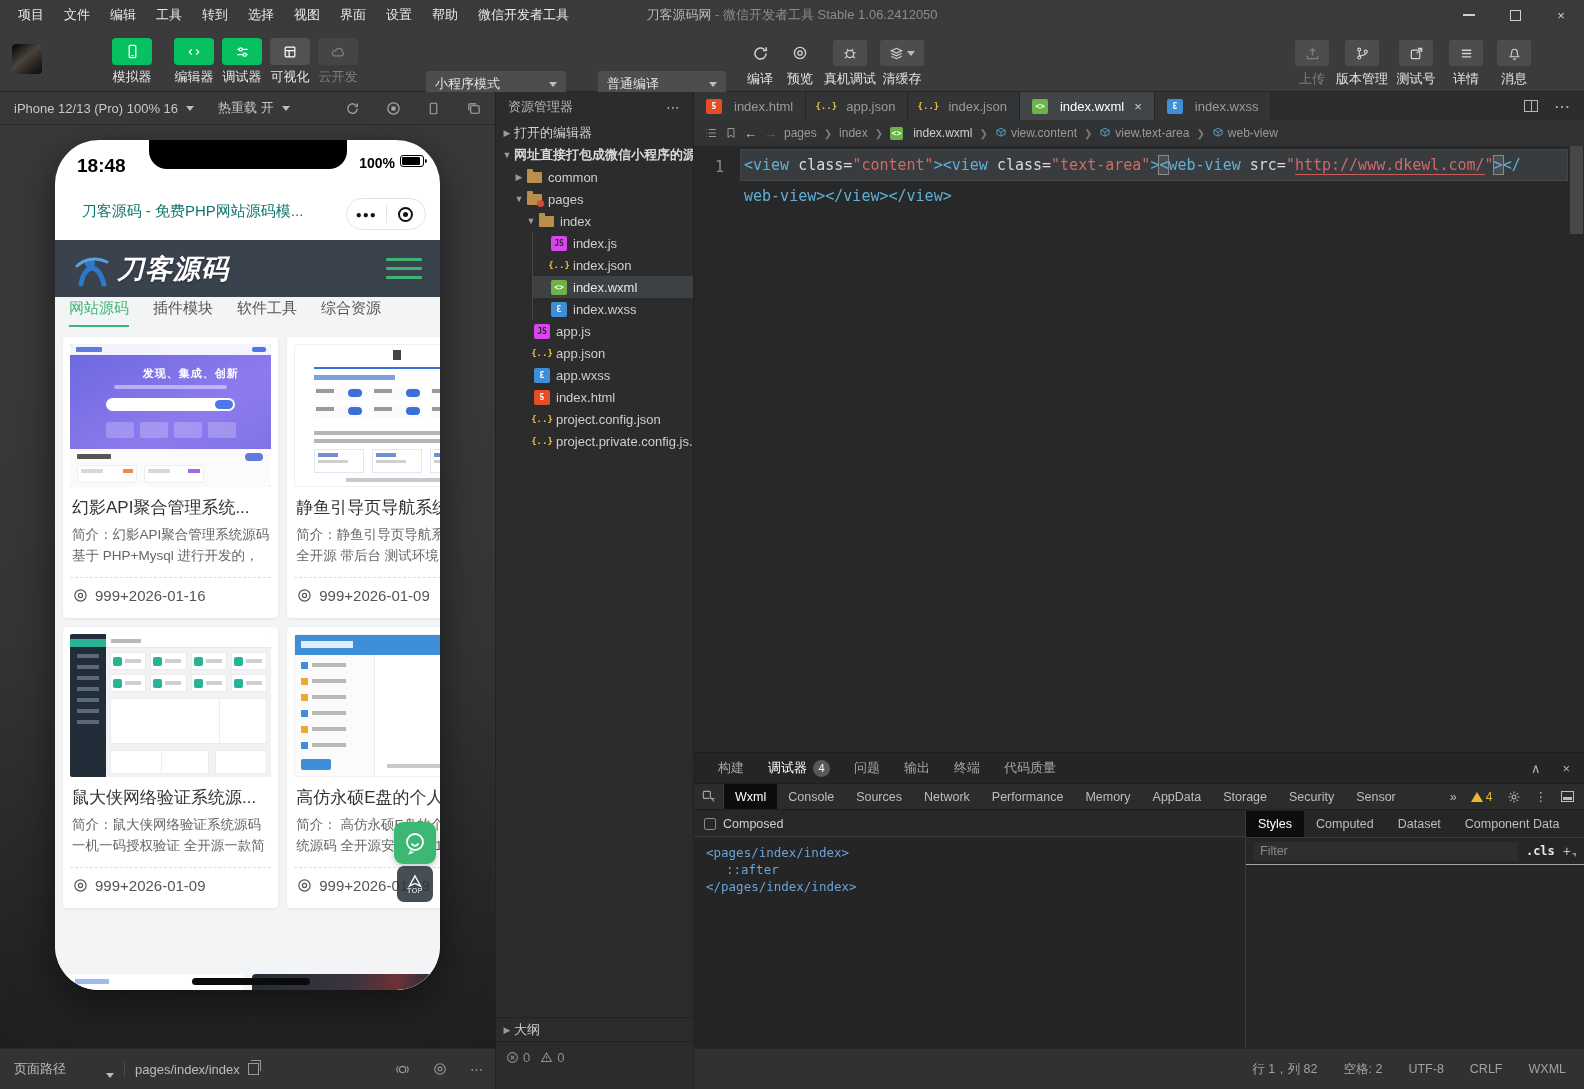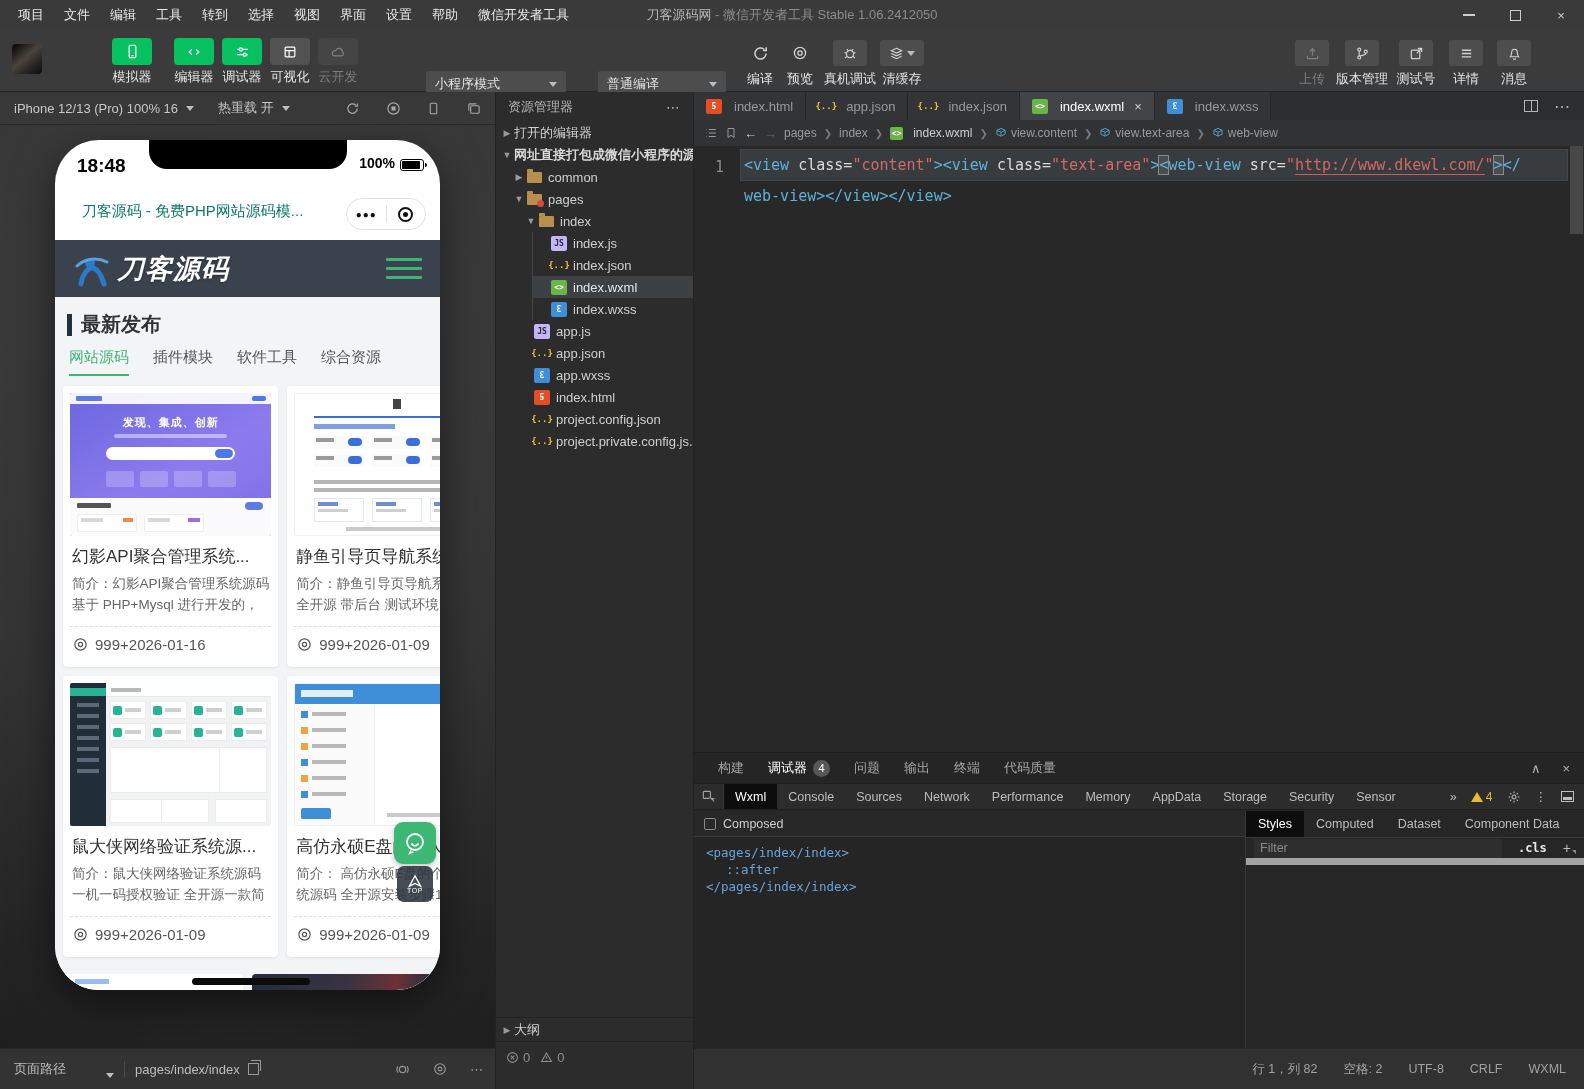--- a/index.html
+++ b/index.html
@@ -48,21 +48,21 @@
   .simbar{position:absolute;left:0;top:0;width:495px;height:33px;background:#383838;border-bottom:1px solid #2a2a2a;display:flex;align-items:center;font-size:13px;color:#c8c8c8;}
   .simbar .dev{display:flex;align-items:center;padding-left:14px;}
   .simbar .hot{display:flex;align-items:center;margin-left:24px;}
   .sim-icons{position:absolute;right:14px;top:0;height:33px;display:flex;align-items:center;gap:26px;color:#a8a8a8;}
   .stage{position:absolute;left:0;top:33px;width:495px;height:923px;overflow:hidden;
     background:radial-gradient(140% 90% at 50% 18%, #424242 0%, #343434 55%, #1d1d1d 100%);}
   .phone{position:absolute;left:55px;top:15px;width:385px;height:850px;background:#fff;border-radius:44px;overflow:hidden;box-shadow:0 12px 44px rgba(0,0,0,.55);}
   .notch{position:absolute;left:50%;top:0;transform:translateX(-50%);width:198px;height:29px;background:#000;border-radius:0 0 18px 18px;}
   .p-status{position:absolute;left:0;top:0;width:100%;height:48px;color:#000;}
   .p-time{position:absolute;left:22px;top:15px;font-size:19px;font-weight:bold;}
-  .p-batt{position:absolute;right:16px;top:15px;display:flex;align-items:flex-end;gap:5px;font-size:14px;font-weight:bold;}
+  .p-batt{position:absolute;right:16px;top:15px;display:flex;align-items:flex-start;gap:5px;font-size:14px;font-weight:bold;}
   .batt{width:24px;height:12px;border:1.5px solid #000;border-radius:3px;position:relative;}
   .batt::before{content:"";position:absolute;left:1px;top:1px;bottom:1px;width:18px;background:#000;border-radius:1px;}
   .batt::after{content:"";position:absolute;right:-4px;top:3px;width:2px;height:4px;background:#000;border-radius:0 2px 2px 0;}
   .p-nav{position:absolute;left:0;top:48px;width:100%;height:52px;background:#fff;}
   .p-nav-title{position:absolute;left:0;right:110px;top:14px;text-align:center;font-size:15px;color:#0f766e;white-space:nowrap;}
   .capsule{position:absolute;right:14px;top:10px;width:80px;height:32px;border:1px solid #e3e3e3;border-radius:16px;background:#fff;display:flex;align-items:center;}
   .cap-dots{flex:1;text-align:center;color:#111;font-size:10px;letter-spacing:1px;}
   .cap-sep{width:1px;height:18px;background:#e3e3e3;}
   .cap-target{flex:1;display:flex;align-items:center;justify-content:center;}
   .cap-ring{width:15px;height:15px;border:2px solid #111;border-radius:50%;display:flex;align-items:center;justify-content:center;}
@@ -75,21 +75,21 @@
   .burger span{width:36px;height:3px;background:#3eb575;border-radius:1px;}
   .p-content{position:absolute;left:0;top:157px;width:100%;height:693px;background:#f3f4f6;overflow:hidden;}
   .sec-title{display:flex;align-items:center;gap:9px;margin:14px 0 10px 12px;}
   .sec-bar{width:5px;height:22px;background:#25303e;}
   .sec-text{font-size:20px;font-weight:bold;color:#333;}
   .p-tabs{display:flex;gap:24px;margin:2px 0 10px 14px;font-size:15px;color:#555;}
   .p-tab{padding-bottom:7px;}
   .p-tab.active{color:#3eb575;border-bottom:2px solid #3eb575;}
   .cards{display:grid;grid-template-columns:1fr 1fr;gap:9px;padding:0 8px;}
   .card{background:#fff;border-radius:4px;box-shadow:0 1px 3px rgba(0,0,0,.08);padding:7px 7px 0;height:281px;position:relative;}
-  .thumb{height:143px;border-radius:2px;overflow:hidden;position:relative;}
+  .thumb{height:143px;border-radius:2px;overflow:hidden;position:relative;padding-left:20px;}
   .card-title{font-size:17px;color:#333;font-weight:500;margin:9px 2px 6px;white-space:nowrap;overflow:hidden;}
   .card-desc{font-size:13.5px;color:#666;line-height:1.55;margin:0 2px;white-space:nowrap;overflow:hidden;}
   .card-div{border-top:1px dashed #ddd;margin:10px 0 0;}
   .card-foot{display:flex;align-items:center;padding:9px 2px;font-size:15px;color:#555;}
   .views{display:flex;align-items:center;gap:6px;}
   
   .t1{background:linear-gradient(150deg,#6b67de 0%,#8d7bee 55%,#7a6fe4 100%);}
   .t1-nav{position:absolute;left:0;top:0;width:100%;height:11px;background:rgba(255,255,255,.92);}
   .t1-nav::before{content:"";position:absolute;left:6px;top:3px;width:26px;height:5px;background:#5f7ae0;border-radius:1px;}
   .t1-nav::after{content:"";position:absolute;right:5px;top:3px;width:14px;height:5px;background:#4f77e8;border-radius:2px;}
@@ -171,21 +171,21 @@
   .exp-dots{color:#b5b5b5;font-size:14px;letter-spacing:1px;}
   .tree{font-size:13px;color:#cfcfcf;}
   .trow{height:22px;display:flex;align-items:center;white-space:nowrap;overflow:hidden;}
   .trow.sel{background:#3d4144;color:#e6e6e6;}
   .trow.hdr{color:#d8d8d8;font-weight:bold;}
   .tcaret{width:14px;text-align:center;color:#9a9a9a;font-size:9px;flex:none;}
   .fi{width:16px;height:15px;flex:none;margin-right:6px;display:flex;align-items:center;justify-content:center;font-size:8px;font-weight:bold;border-radius:2px;font-family:"DejaVu Sans Mono",monospace;}
   .fi-folder{width:15px;height:11px;background:#b98f4e;border-radius:1px;position:relative;}
   .fi-folder::before{content:"";position:absolute;left:0;top:-3px;width:6px;height:3px;background:#b98f4e;border-radius:1px 1px 0 0;}
   .fi-folder.red::after{content:"";position:absolute;right:-2px;bottom:-2px;width:7px;height:7px;background:#d24b3e;border-radius:50%;}
-  .fi-js{background:#c4b5fd;color:#2b2b2b;}
+  .fi-js{background:#d946ef;color:#2b2b2b;}
   .fi-json{color:#e8c33f;font-size:9px;}
   .fi-wxml{background:#6cb44a;color:#fff;}
   .fi-wxss{background:#3f8fd8;color:#fff;transform:none;}
   .fi-html{background:#e44d26;color:#fff;}
   .indent-guide{border-left:1px solid #454545;}
   .exp-outline{position:absolute;left:0;bottom:48px;width:100%;height:24px;border-top:1px solid #232323;display:flex;align-items:center;font-size:13px;color:#cfcfcf;}
   .exp-problems{position:absolute;left:0;bottom:0;width:100%;height:48px;border-top:1px solid #232323;display:flex;align-items:flex-start;padding:8px 0 0 10px;gap:10px;font-size:13px;color:#8f8f8f;}
   .prob{display:flex;align-items:center;gap:4px;}
   
   .tabbar{position:absolute;left:0;top:0;width:890px;height:28px;background:#2b2d2e;display:flex;}
@@ -236,21 +236,21 @@
   .chk{width:12px;height:12px;border:1px solid #8a8a8a;border-radius:2px;background:transparent;}
   .wtree{font-family:"DejaVu Sans Mono",monospace;font-size:12.5px;padding:7px 0 0 12px;line-height:17px;color:#6aa3d8;}
   .wtree .shadow{color:#e8e8e8;font-weight:bold;}
   .wtree .wcaret{color:#9a9a9a;font-size:9px;margin-right:3px;}
   .wtree .l1{padding-left:10px;}
   .wtree .l2{padding-left:20px;}
   .styles-pane{flex:1;background:#262626;}
   .stabs{height:27px;display:flex;align-items:stretch;border-bottom:1px solid #3a3a3a;font-size:12.5px;color:#bdbdbd;}
   .stab{padding:0 12px;display:flex;align-items:center;}
   .stab.active{background:#0d0d0d;color:#fff;}
-  .filter-row{height:27px;display:flex;align-items:center;border-bottom:7px solid #a3a3a3;padding:0 8px;gap:16px;}
+  .filter-row{height:27px;display:flex;align-items:center;border-bottom:1px solid #a3a3a3;padding:0 8px;gap:8px;}
   .filter-input{flex:1;background:#2e2e2e;border:none;outline:none;color:#ccc;font-size:12.5px;height:19px;padding:0 6px;font-family:inherit;}
   .filter-input::placeholder{color:#8a8a8a;}
   .cls{color:#e8e8e8;font-size:12px;font-weight:bold;font-family:"DejaVu Sans Mono",monospace;}
   .plus{color:#bdbdbd;font-size:14px;position:relative;padding-right:5px;}
   .plus::after{content:"";position:absolute;right:0;bottom:2px;border-left:4px solid transparent;border-top:4px solid #8a8a8a;}
   
   .statusbar{position:absolute;left:0;bottom:0;width:890px;height:41px;background:#313131;border-top:1px solid #272727;display:flex;align-items:center;justify-content:flex-end;gap:26px;padding-right:18px;font-size:12.5px;color:#a2a2a2;}
 </style>
 </head>
 <body>
@@ -529,24 +529,20 @@
             <span class="logo-text">刀客源码</span>
           </div>
           <div class="burger">
               <span></span>
               <span></span>
               <span></span>
             </div>
         </div>
 
         <div class="p-content">
-          <div class="sec-title">
-            <span class="sec-bar"></span>
-            <span class="sec-text">最新发布</span>
-          </div>
           <div class="p-tabs">
             <span class="p-tab active">网站源码</span>
             <span class="p-tab">插件模块</span>
             <span class="p-tab">软件工具</span>
             <span class="p-tab">综合资源</span>
           </div>
 
           <div class="cards">
 
             <div class="card">

